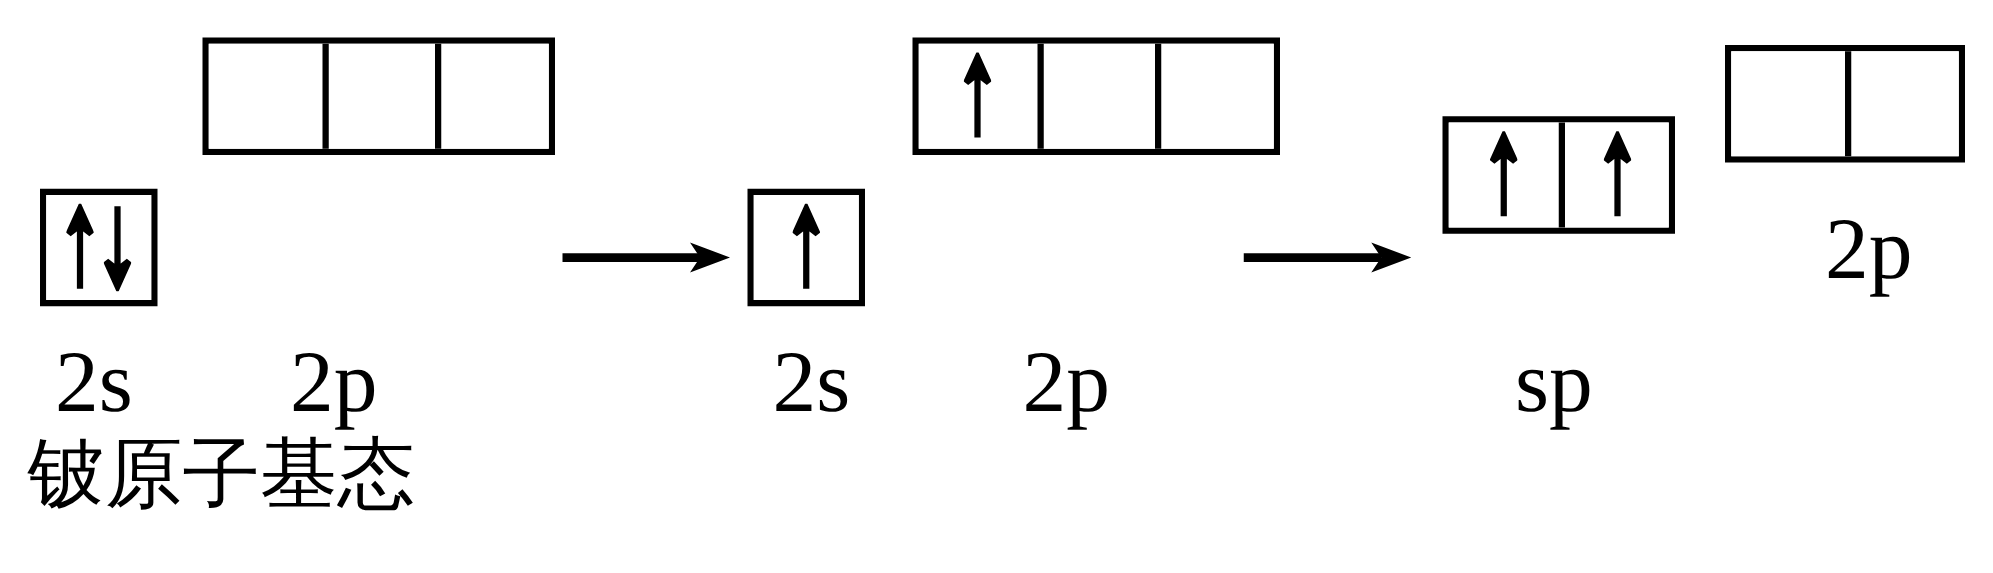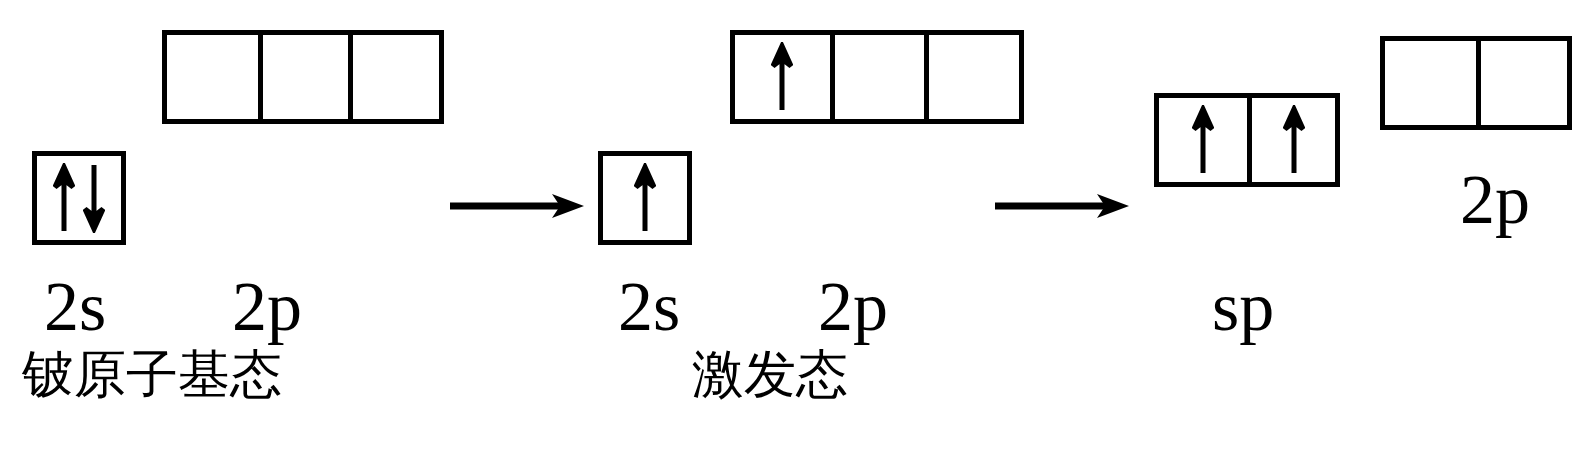--- a/index.html
+++ b/index.html
@@ -54,21 +54,21 @@
   .label {
     position: absolute;
     white-space: nowrap;
     line-height: 1;
   }
   .label-orbital {
     font-size: 70px;
     font-family: "Liberation Serif", "DejaVu Serif", serif;
   }
   .label-state {
-    font-size: 52px;
+    font-size: 62px;
     font-family: "DejaVu Sans", "Liberation Sans", sans-serif;
     text-align: right;
   }
 </style>
 </head>
 <body>
 
 <div id="canvas">
 
   <div class="orbital-row" style="left:162px; top:30px; width:282px; height:94px;">
@@ -126,21 +126,20 @@
       <div class="electrons">
         <svg class="arrow-svg" width="22" height="70" viewBox="0 0 22 70">
           <path d="M11 68 L11 16 M11 4 L2 24 L11 17 L20 24 Z" fill="#000" stroke="#000" stroke-width="5" stroke-linejoin="miter"></path>
         </svg>
       </div>
     </div>
   </div>
 
   <div class="label label-orbital" style="left:618px; top:272px;">2s</div>
   <div class="label label-orbital" style="left:818px; top:272px;">2p</div>
-  <div class="label label-state" style="left:692px; top:348px;">激发态</div>
 
   <svg class="transition-arrow" style="left:993px; top:186px;" width="140" height="40" viewBox="0 0 140 40">
     <line x1="2" y1="20" x2="112" y2="20" stroke="#000" stroke-width="7"></line>
     <path d="M136 20 L104 8 L112 20 L104 32 Z" fill="#000"></path>
   </svg>
 
   <div class="orbital-row" style="left:1380px; top:36px; width:192px; height:94px;">
     <div class="orbital-box" style="width:91px;">
       <div class="electrons"></div>
     </div>

